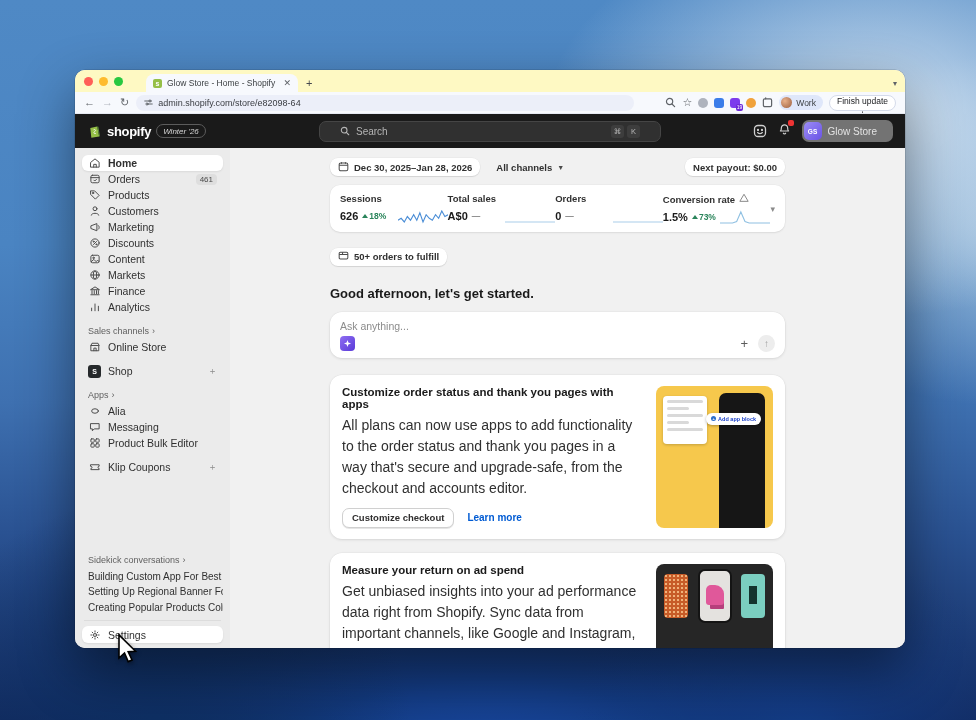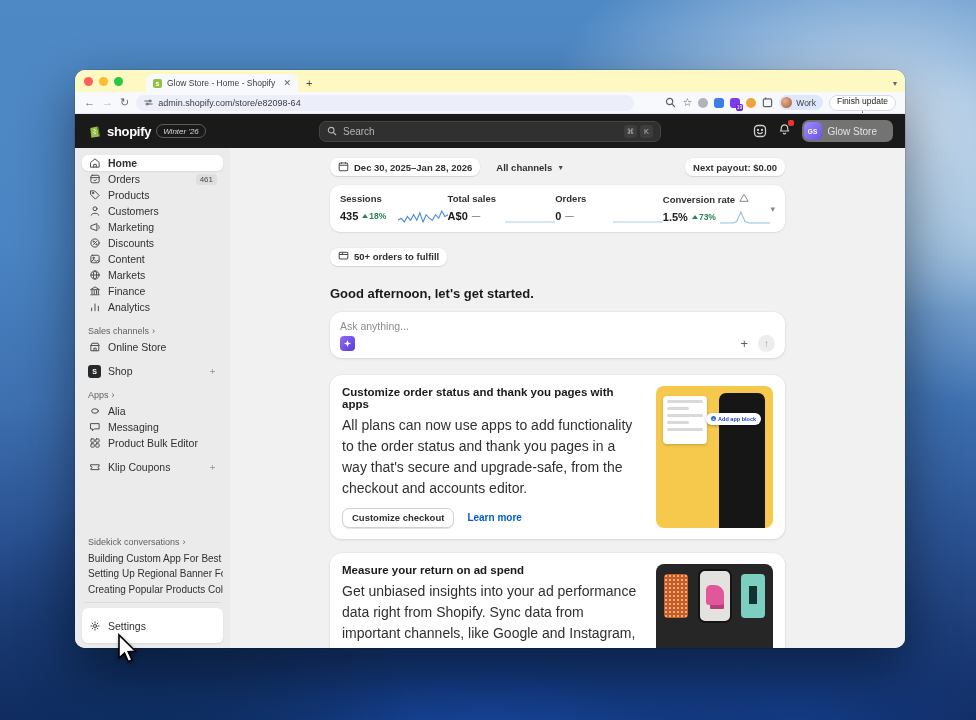--- a/index.html
+++ b/index.html
@@ -54,21 +54,21 @@
     display:flex; align-items:center; gap:4px; padding:0 7px; font-size:8.5px; color:#202124;flex-direction:column; }
 
   
   .topbar { height:34px; background:#1a1a1a; display:flex; align-items:center; padding:0 12px; position:relative; }
   .logo { display:flex; align-items:center; gap:5px; }
   .logoword { color:#fff; font-weight:800; font-size:13px; letter-spacing:-.3px; }
   .verbadge { height:14px; border:1px solid #5c5c5c; border-radius:8px; padding:0 6px;
     font-size:8px; font-style:italic; color:#d5d5d5; display:flex; align-items:center; }
   .searchbar { position:absolute; left:50%; transform:translateX(-50%); width:342px; height:21px;
     background:#303030; border:1px solid #454545; border-radius:7px; display:flex; align-items:center;
-    gap:6px; padding:0 7px; font-size:10px; color:#b5b5b5; }
+    gap:6px; padding:0 20px; font-size:10px; color:#b5b5b5; }
   .kbd { margin-left:auto; display:flex; gap:3px; }
   .key { width:13px; height:13px; background:#3d3d3d; border-radius:3px; color:#b5b5b5;
     font-size:7.5px; display:flex; align-items:center; justify-content:center; }
   .top-right { margin-left:auto; display:flex; align-items:center; gap:11px; }
   .bellwrap { position:relative; }
   .reddot { position:absolute; top:-2px; right:-3px; width:6px; height:6px; background:#e33; border-radius:2px; }
   .storechip { display:flex; align-items:center; gap:6px; background:#737373; border-radius:7px;
     padding:2px 16px 2px 2px; }
   .storeav { width:18px; height:18px; border-radius:5px; background:linear-gradient(135deg,#9b8cf5,#6a53e6);
     color:#fff; font-size:6.5px; font-weight:bold; display:flex; align-items:center; justify-content:center; }
@@ -84,21 +84,21 @@
   .s-badge { margin-left:auto; background:#dedede; color:#4a4a4a; font-size:8px; border-radius:4px; padding:1px 4px; }
   .s-head { margin-top:9px; margin-bottom:2px; padding:0 6px; font-size:9px; color:#616161;
     display:flex; align-items:center; gap:3px; height:13px; }
   .s-caret { margin-left:auto; color:#8a8a8a; font-size:9px; }
   .shopico { width:13px; height:13px; background:#26292b; border-radius:3px; color:#fff; font-size:7px;
     font-weight:bold; display:flex; align-items:center; justify-content:center; }
   .sb-bottom { position:absolute; left:7px; right:7px; bottom:5px; }
   .sk-item { height:15.5px; display:flex; align-items:center; padding:0 6px; font-size:10px;
     color:#303030; white-space:nowrap; overflow:hidden; border-radius:6px; }
   .sb-divider { height:1px; background:#dcdcdc; margin:5px 2px; }
-  .settings-row { height:35px; display:flex; align-items:center; gap:7px; padding:0 6px;
+  .settings-row { height:17px; display:flex; align-items:center; gap:7px; padding:0 6px;
     background:#fff; border-radius:6px; box-shadow:0 1px 2px rgba(0,0,0,.08); }
 
   .main { flex:1; background:#f1f1f1; position:relative; overflow:hidden; }
   .content { width:455px; margin:10px 0 0 100px; }
 
   .filterrow { display:flex; align-items:center; gap:8px; margin-bottom:9px; }
   .pill { height:18px; border-radius:8px; background:#fff;
     box-shadow:0 1px 1px rgba(0,0,0,.1), 0 0 0 .5px rgba(0,0,0,.05);
     display:inline-flex; align-items:center; gap:5px; padding:0 8px;
     font-size:9.5px; font-weight:bold; color:#303030; }
@@ -477,21 +477,21 @@
             </span>
             <span class="pill payout">
               <span>Next payout: $0.00</span>
             </span>
           </div>
 
           <div class="metricscard">
             <div class="metric">
               <div class="m-label">Sessions</div>
               <div class="m-row">
-                <span class="m-value">435</span>
+                <span class="m-value">626</span>
                 <span class="m-change">
                     <i class="tri"></i>
                     <span>18%</span>
                   </span>
                 <svg class="spark" viewBox="0 0 54 16" preserveAspectRatio="none">
                     <polyline points="0.0,12.2 3.4,10.3 6.8,14.0 10.1,8.5 13.5,12.2 16.9,6.7 20.3,12.2 23.6,4.8 27.0,14.0 30.4,6.7 33.8,10.3 37.1,12.2 40.5,6.7 43.9,10.3 47.3,3.0 50.6,8.5 54.0,6.7" fill="none" stroke="#4a8dd6" stroke-width="1.2"></polyline>
                   </svg>
               </div>
             </div>
             <div class="metric">

